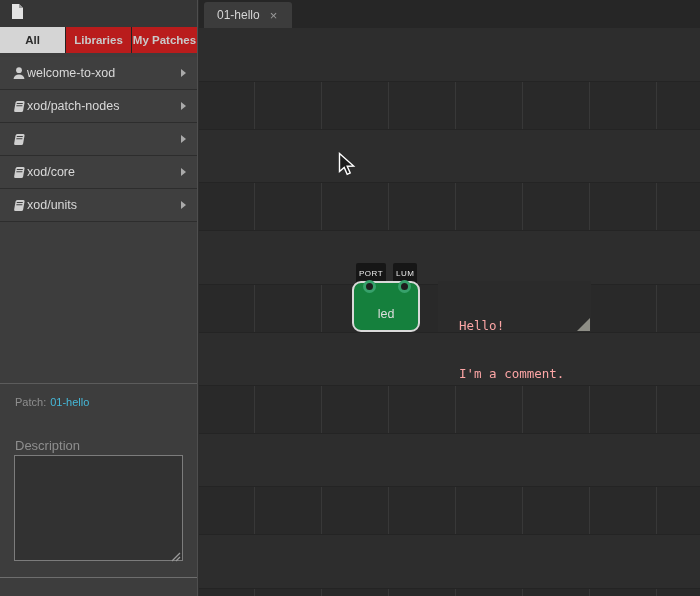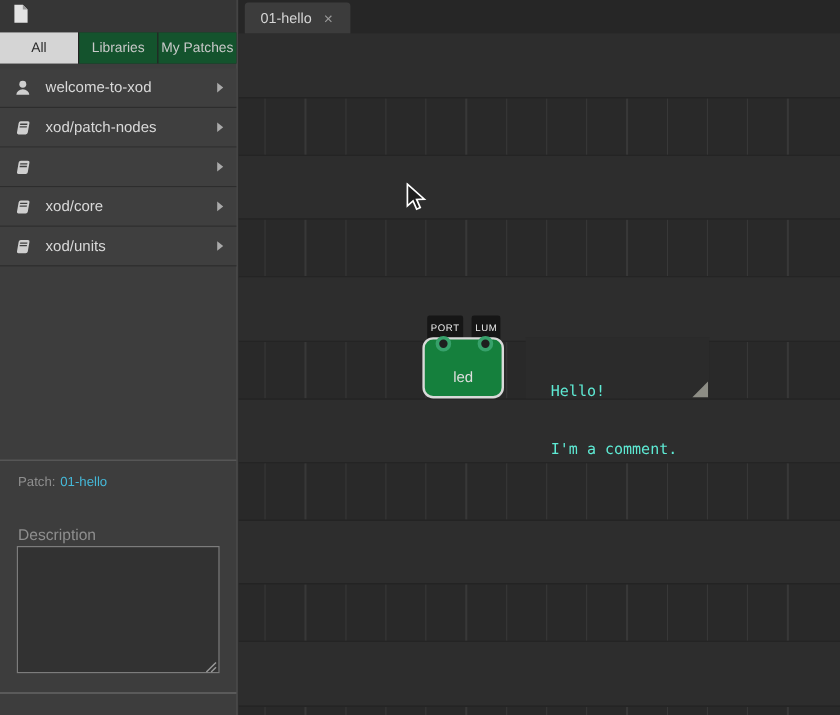--- a/index.html
+++ b/index.html
@@ -8,31 +8,31 @@
   .app { position:relative; width:700px; height:596px; }
 
   
   .sidebar { position:absolute; left:0; top:0; width:198px; height:596px;
              background:#3d3d3d; border-right:1px solid #4e4e4e; }
   .side-toolbar { position:absolute; left:0; top:0; width:100%; height:27px; background:#363636; }
   .doc-btn { position:absolute; left:7px; top:3px; width:20px; height:21px; cursor:pointer;
              display:flex; align-items:center; justify-content:center; }
 
   .side-tabs { position:absolute; left:0; top:27px; width:100%; height:26px;
-               display:flex; background:#232323; gap:1px; }
-  .side-tab { flex:1 1 0; background:#14532d; color:#c9c9c9; font-size:11.5px;
+               display:flex; background:#232323; gap:1px;font-weight:bold; }
+  .side-tab { flex:1 1 0; background:#b91c1c; color:#c9c9c9; font-size:11.5px;
               display:flex; align-items:center; justify-content:center; cursor:pointer; }
   .side-tab.active { background:#d5d5d5; color:#2b2b2b; }
 
   .tree { position:absolute; left:0; top:57px; width:100%; }
   .tree-item { position:relative; height:33px; background:#3f3f3f;
                border-bottom:1px solid #2d2d2d; display:flex; align-items:center;
                cursor:pointer; }
   .tree-item .t-icon { width:15px; margin-left:12px; display:flex; align-items:center; }
-  .tree-item .t-label { margin-left:11px; color:#d9d9d9; font-size:12.5px; }
+  .tree-item .t-label { margin-left:0; color:#d9d9d9; font-size:12.5px; }
   .chev { position:absolute; right:11px; top:50%; margin-top:-4px; width:0; height:0;
           border-left:5px solid #aaaaaa; border-top:4px solid transparent;
           border-bottom:4px solid transparent; }
 
   .patch-divider { position:absolute; left:0; top:383px; width:100%; height:1px; background:#5c5c5c; }
   .patch-row { position:absolute; left:15px; top:396px; font-size:11px; color:#8f8f8f; }
   .patch-link { color:#45b8d8; margin-left:4px; }
 
   .desc-label { position:absolute; left:15px; top:438px; font-size:13px; color:#8e8e8e; }
   .desc-area { position:absolute; left:14px; top:455px; width:169px; height:106px;
@@ -69,21 +69,21 @@
   .node-label { color:#dedede; font-size:12.5px; margin-bottom:9px; }
   .pin { position:absolute; width:13px; height:13px; border-radius:50%;
          border:3px solid #37a16b; background:#1e1e1e; cursor:pointer; }
   .pin.port { left:11px; top:27px; }
   .pin.lum  { left:46px; top:27px; }
 
   
   .comment { position:absolute; left:239px; top:253px; width:153px; height:51px;
              background:#2b2b2b; cursor:text; }
   .comment-text { margin:5px 0 0 21px; font-family:"DejaVu Sans Mono", monospace;
-                  font-size:12.5px; line-height:16px; color:#5eead4; white-space:pre; }
+                  font-size:12.5px; line-height:16px; color:#fca5a5; white-space:pre; }
   .comment-grip { position:absolute; right:1px; bottom:1px; width:0; height:0;
                   border-left:13px solid transparent; border-bottom:13px solid #8d8d85;
                   cursor:nwse-resize; }
 
   .cursor { position:absolute; left:139px; top:124px; pointer-events:none; }
 </style>
 </head>
 <body>
 
 <div class="app">

